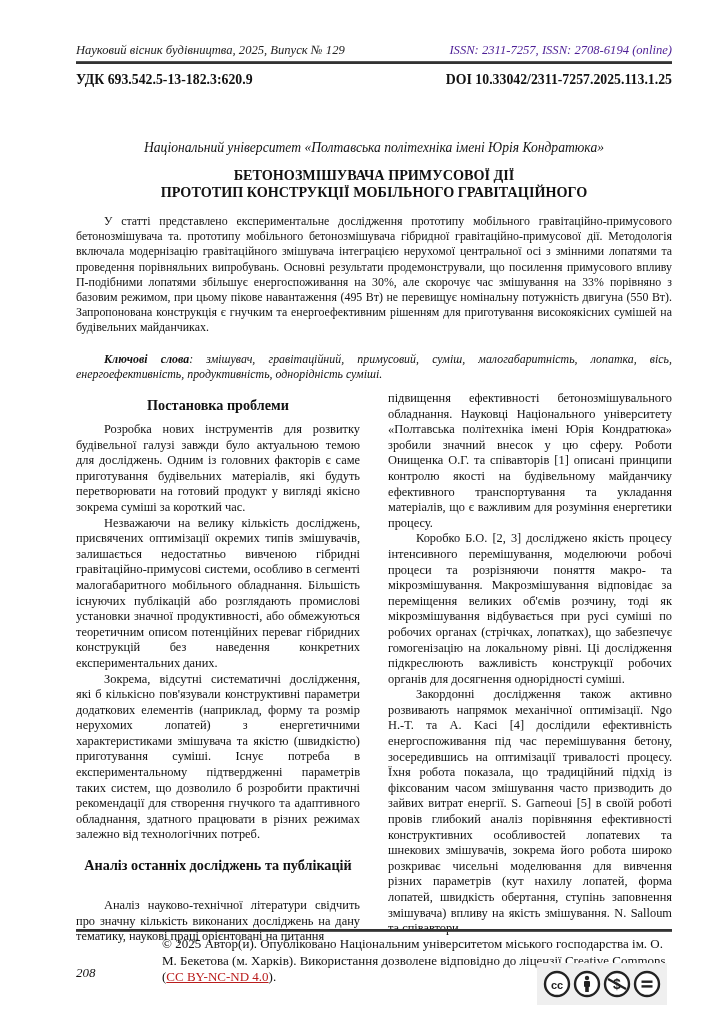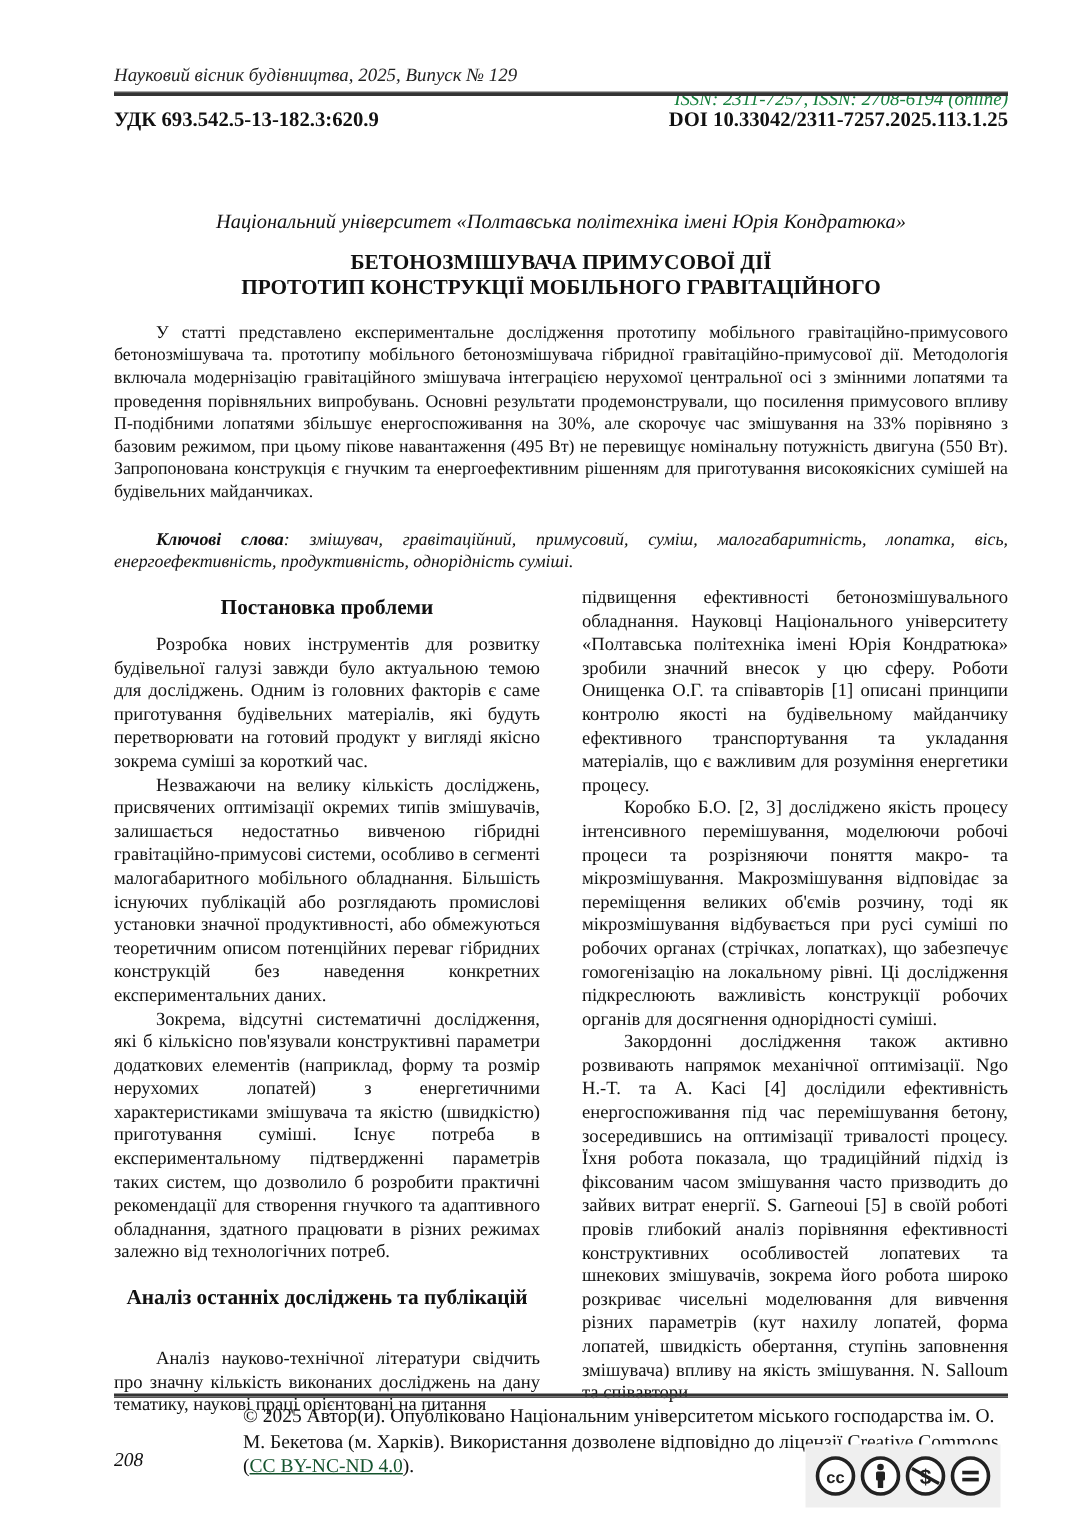--- a/index.html
+++ b/index.html
@@ -3,21 +3,21 @@
 <meta charset="utf-8">
 <style>
   html, body { margin:0; padding:0; background:#ffffff; }
   body { width:724px; height:1024px; position:relative; overflow:hidden;
          font-family:"Liberation Serif", serif; color:#111; }
   .page { position:absolute; left:0; top:0; width:724px; height:1024px; }
 
   .running-head { position:absolute; left:76px; top:43px; width:596px; height:16px;
                   font-style:italic; font-size:12.6px; color:#222; }
   .running-head .left { position:absolute; left:0; top:0; white-space:nowrap; }
-  .running-head .right { position:absolute; right:0; top:0; white-space:nowrap; color:#15803d;margin-top:16px; }
+  .running-head .right { position:absolute; right:0; top:0; white-space:nowrap; color:#4c1d95; }
   .head-rule { position:absolute; left:76px; top:61px; width:596px; height:3px;
                border-top:1px solid #555; border-bottom:2px solid #333; box-sizing:border-box; }
 
   .udk-row { position:absolute; left:76px; top:72px; width:596px; height:18px;
              font-weight:bold; font-size:13.8px; }
   .udk-row .left { position:absolute; left:0; top:0; white-space:nowrap; }
   .udk-row .right { position:absolute; right:0; top:0; white-space:nowrap; }
 
   .authors { position:absolute; left:76px; top:107px; width:596px; text-align:center;
              font-weight:bold; font-size:13.8px; }
@@ -39,21 +39,21 @@
   .col-right { left:388px; top:391px; }
   .col h2 { margin:0 0 8px 0; font-size:14.2px; font-weight:bold; text-align:center; line-height:17px; }
   .col p { margin:0; text-indent:28px; }
   .col p.noindent { text-indent:0; }
   .col h2.sec2 { margin-top:14px; margin-bottom:24px; }
 
   .foot-rule { position:absolute; left:76px; top:929px; width:596px; height:3px;
                border-top:2px solid #333; border-bottom:1px solid #555; box-sizing:border-box; }
   .page-num { position:absolute; left:76px; top:965px; font-size:13px;font-style:italic; }
   .license { position:absolute; left:162px; top:936px; width:510px; font-size:13px; line-height:16.5px; }
-  .license a { color:#14532d; text-decoration:underline; }
+  .license a { color:#b91c1c; text-decoration:underline; }
   .cc-badge { position:absolute; left:537px; top:963px; width:130px; height:42px;
               background:#efefef; display:flex; align-items:center; justify-content:center; gap:2px; }
   .cc-badge svg { display:block; }
 </style>
 </head>
 <body>
 
 <div class="page">
 
   <div class="running-head">

